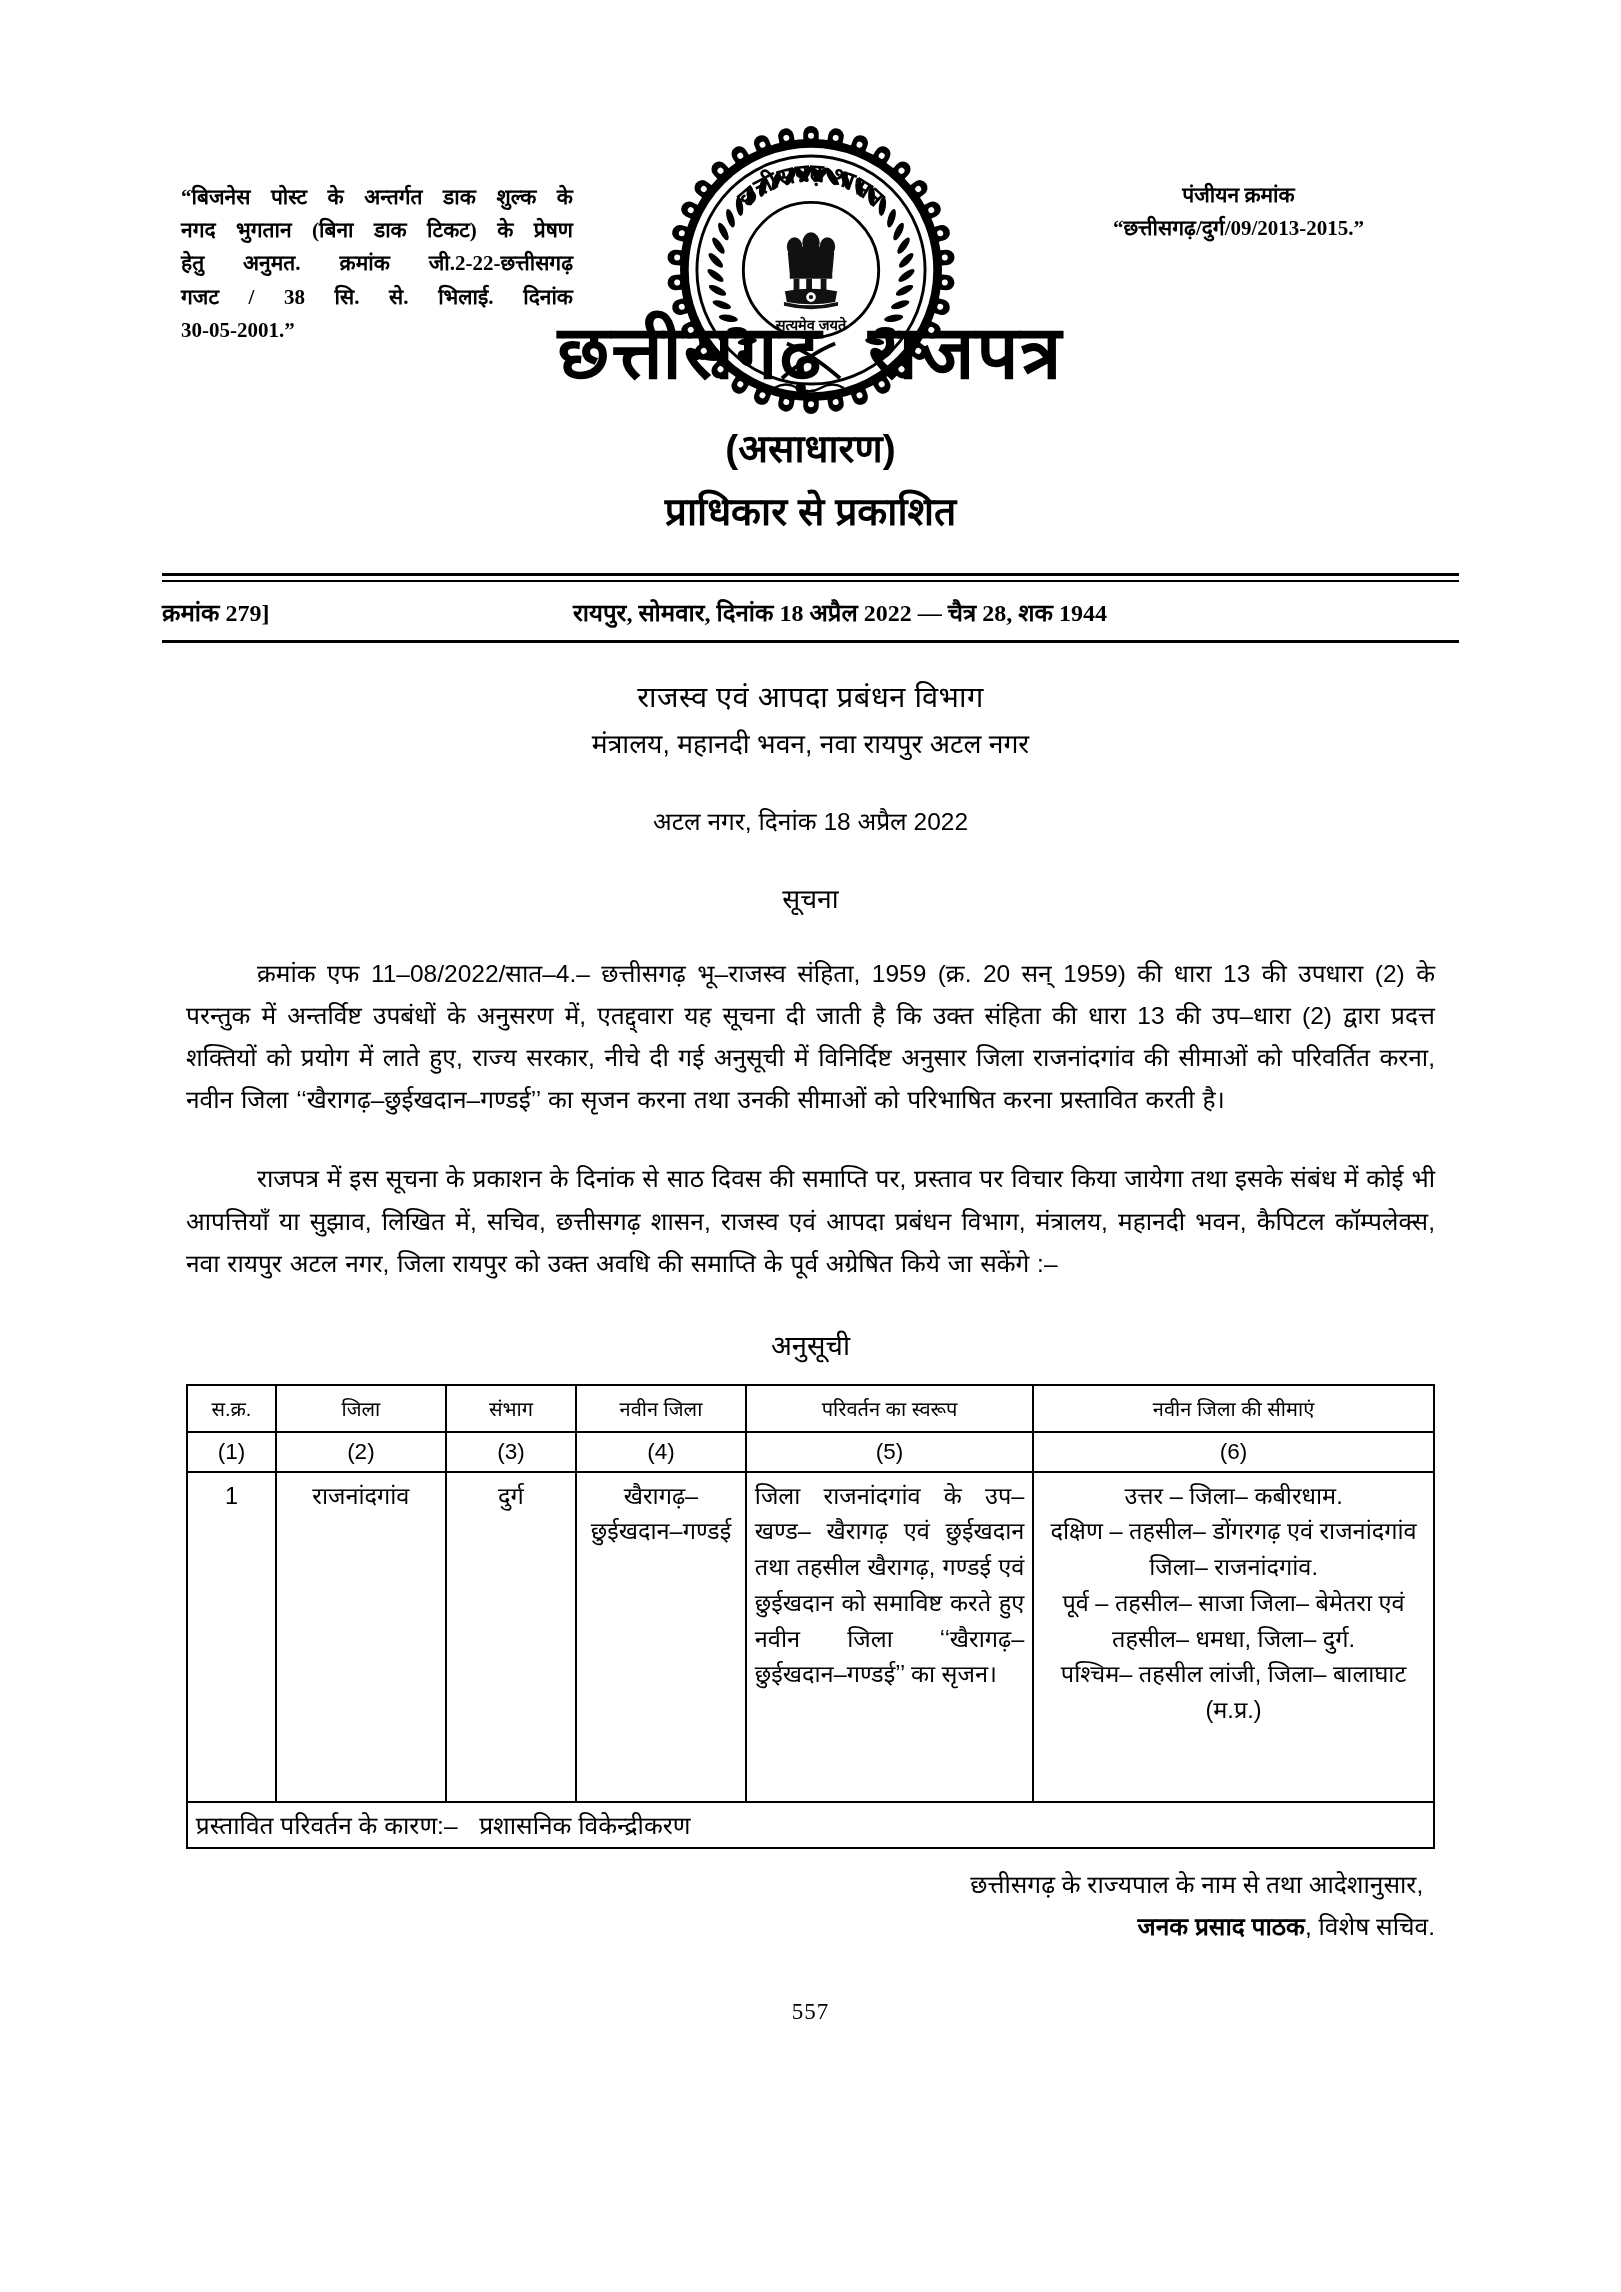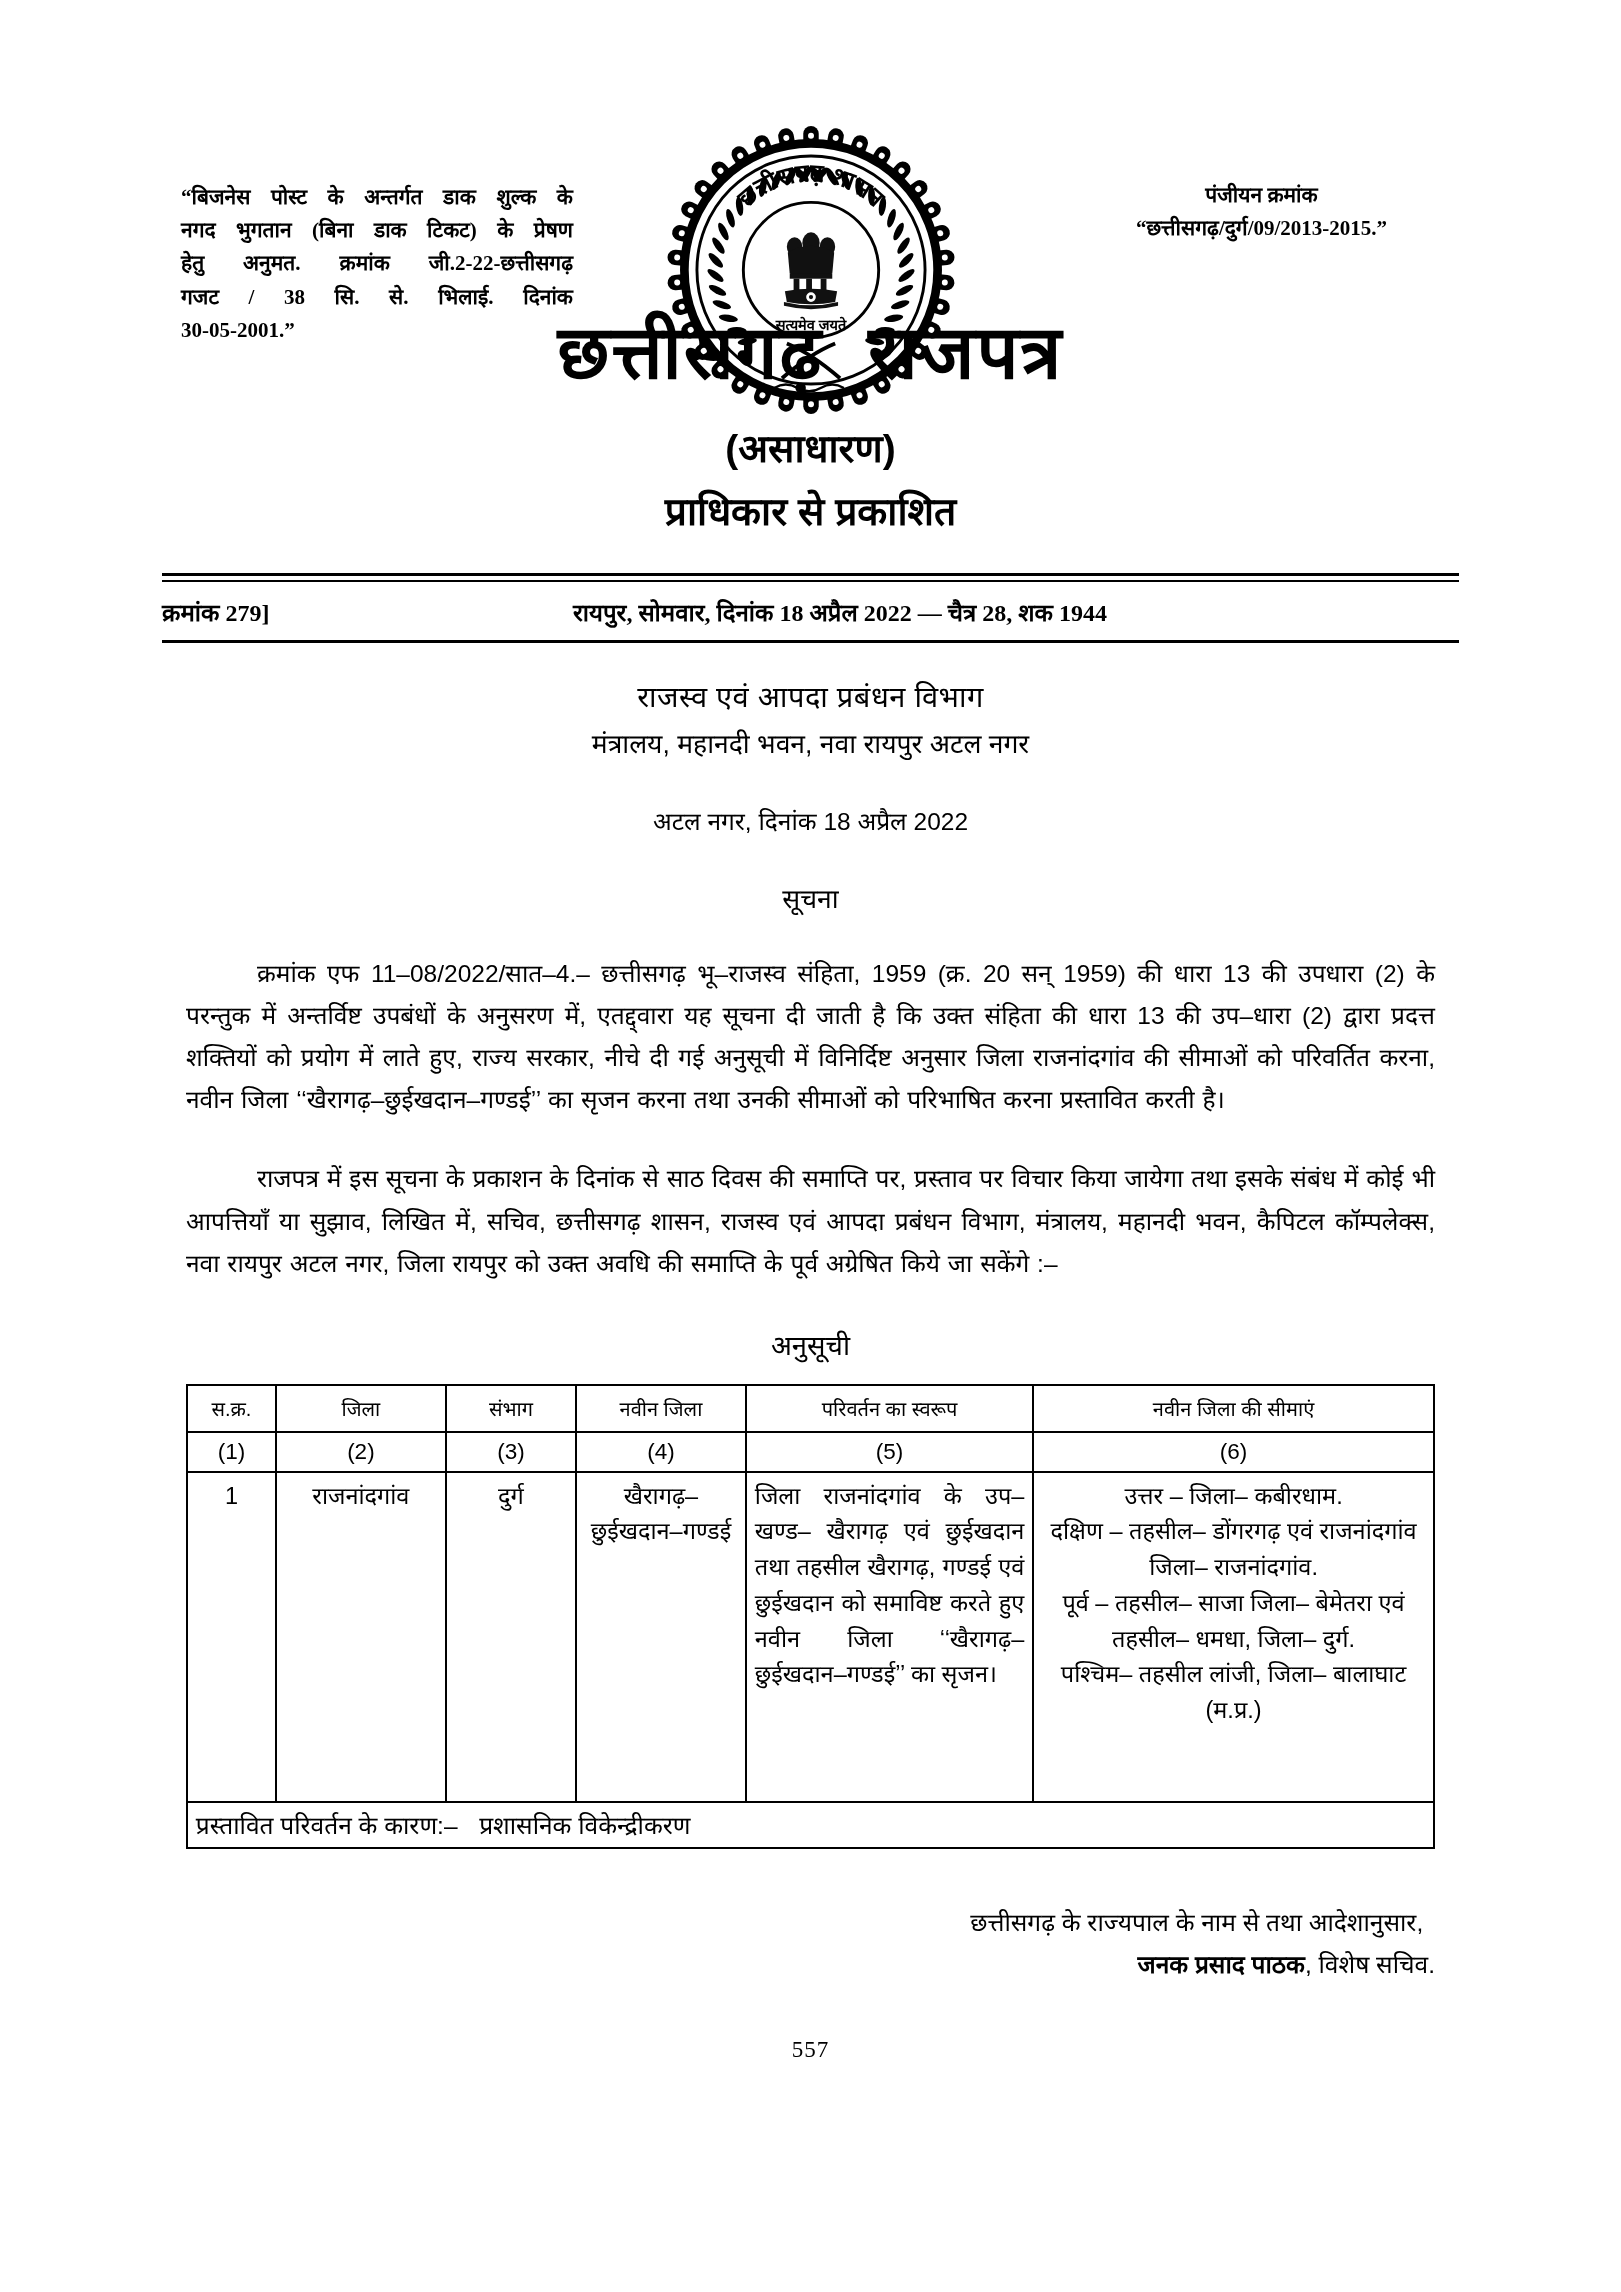--- a/index.html
+++ b/index.html
@@ -38,21 +38,21 @@
   }
   .reg-left {
     left: 181px;
     top: 181px;
     width: 392px;
     text-align: justify;
     text-align-last: justify;
   }
   .reg-left .last { text-align-last: left; }
   .reg-right {
-    left: 1080px;
+    left: 1057px;
     top: 179px;
     width: 363px;
     text-align: left;
     text-align-last: center;
   }
 
   
   .emblem-wrap {
     position: absolute;
     left: 50%;
@@ -194,21 +194,21 @@
   td.tall { height: 316px; }
   td.reason {
     font-size: 24.5px;
     padding: 9.8px 11.8px;
     text-align: left;
   }
   td.reason .gapr { display: inline-block; width: 21.6px; }
 
   
   .sign {
-    margin: 53px 186px 0 186px;
+    margin: 15px 186px 0 186px;
     text-align: right;
     font-family: "Liberation Sans", "DejaVu Sans", sans-serif;
     font-size: 24.5px;
     line-height: 1.7;
   }
   .sign .l1 { padding-right: 11.8px; }
   .sign .name { font-weight: 700; }
   .pageno {
     text-align: center;
     font-family: "Liberation Serif", "DejaVu Serif", serif;

